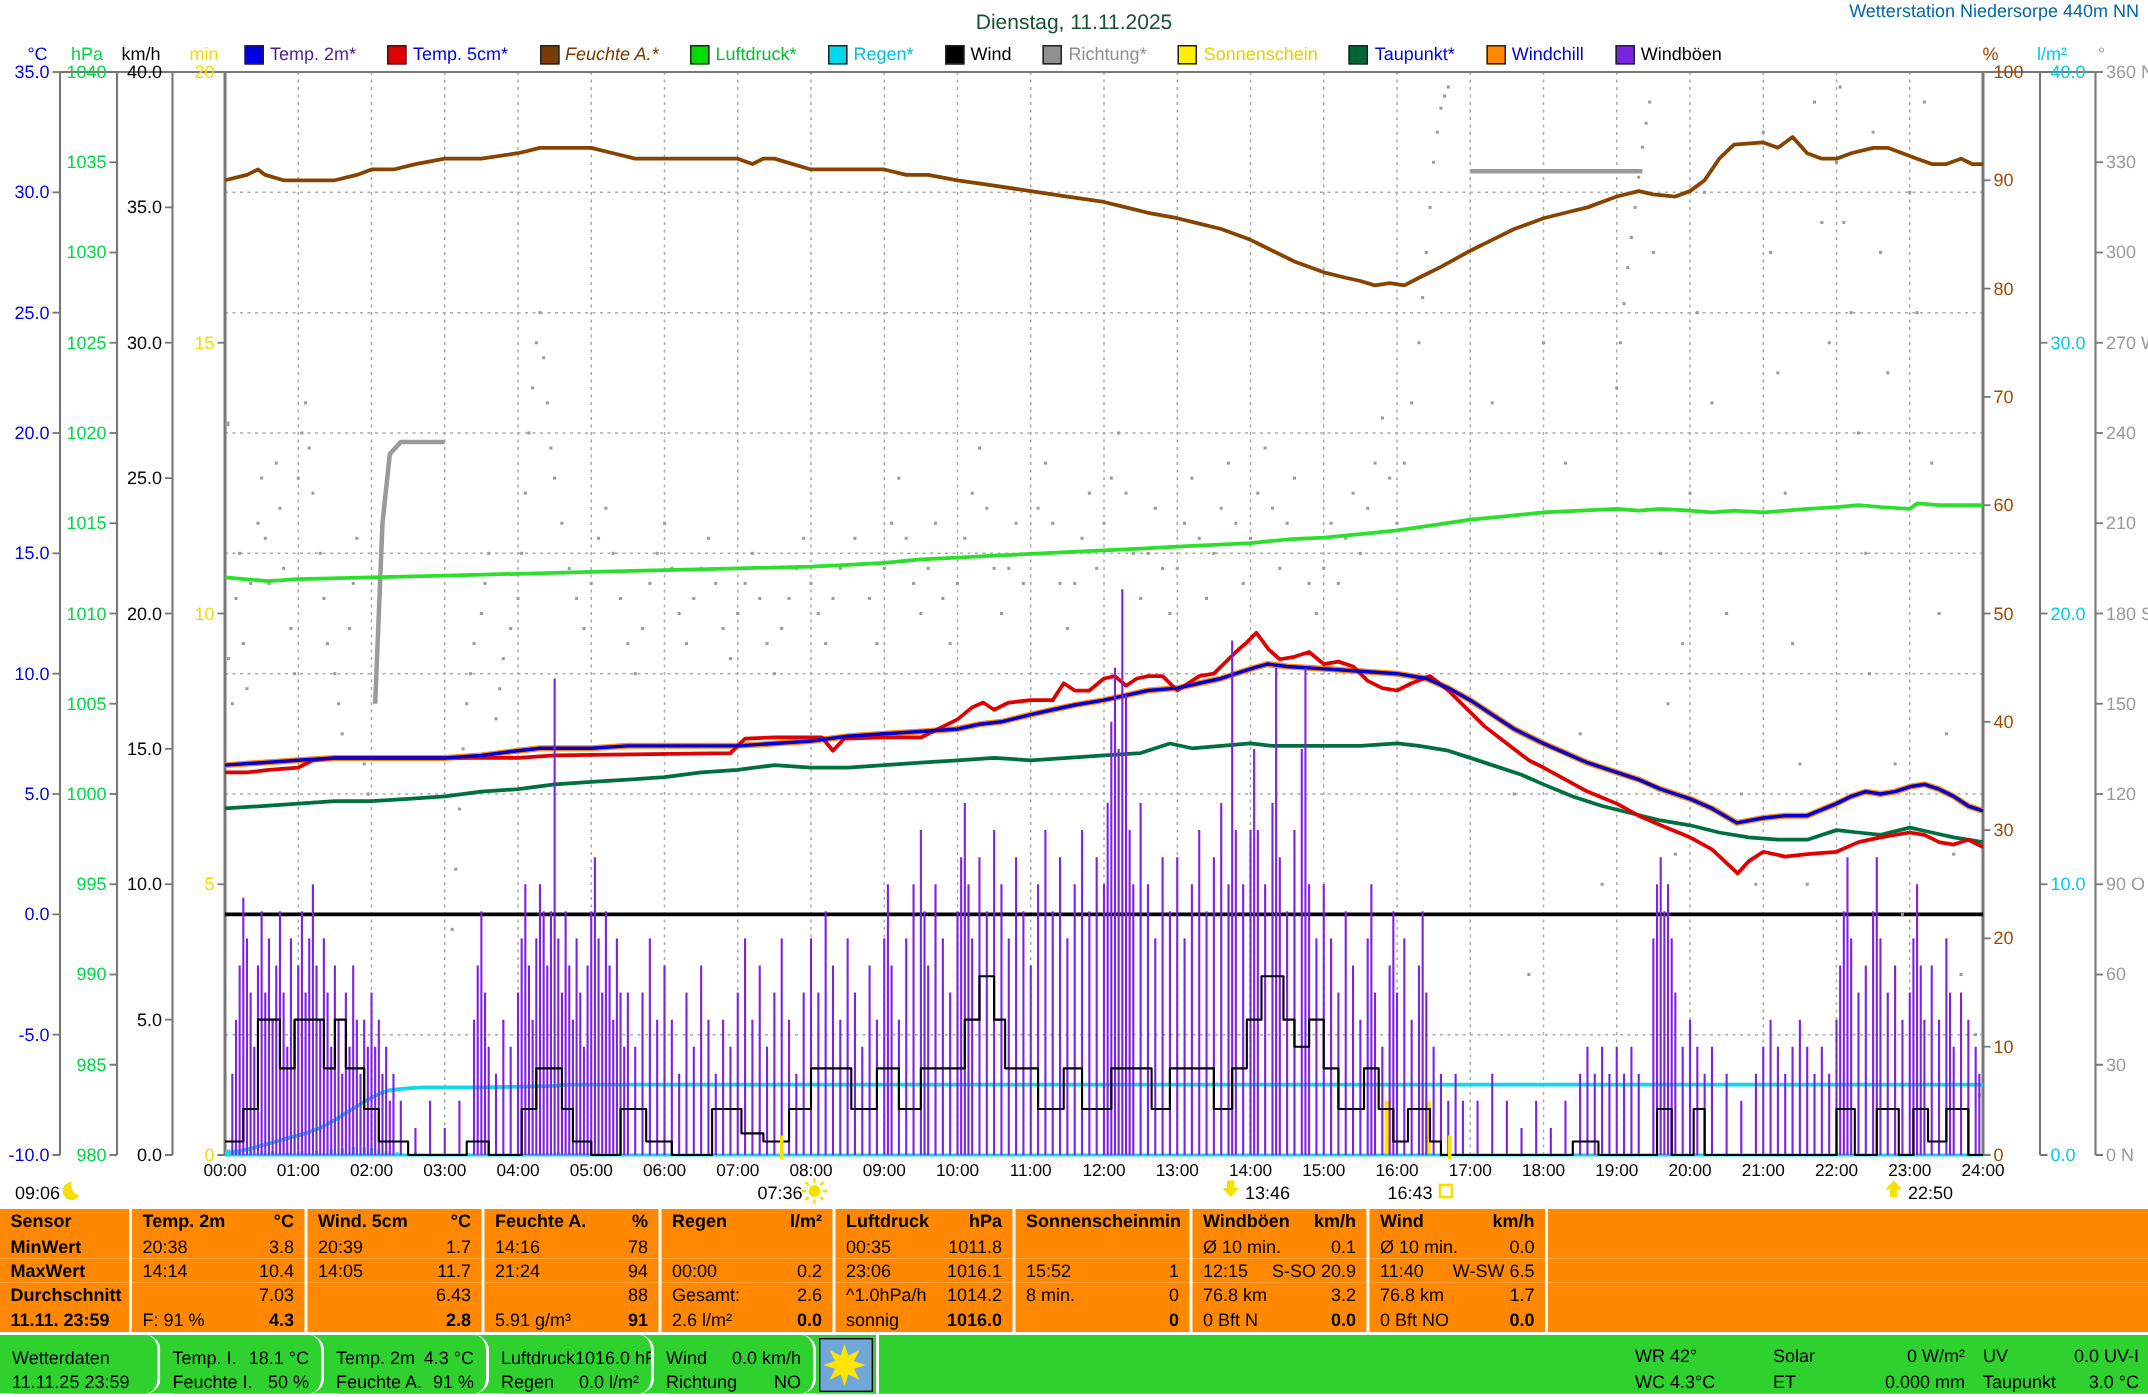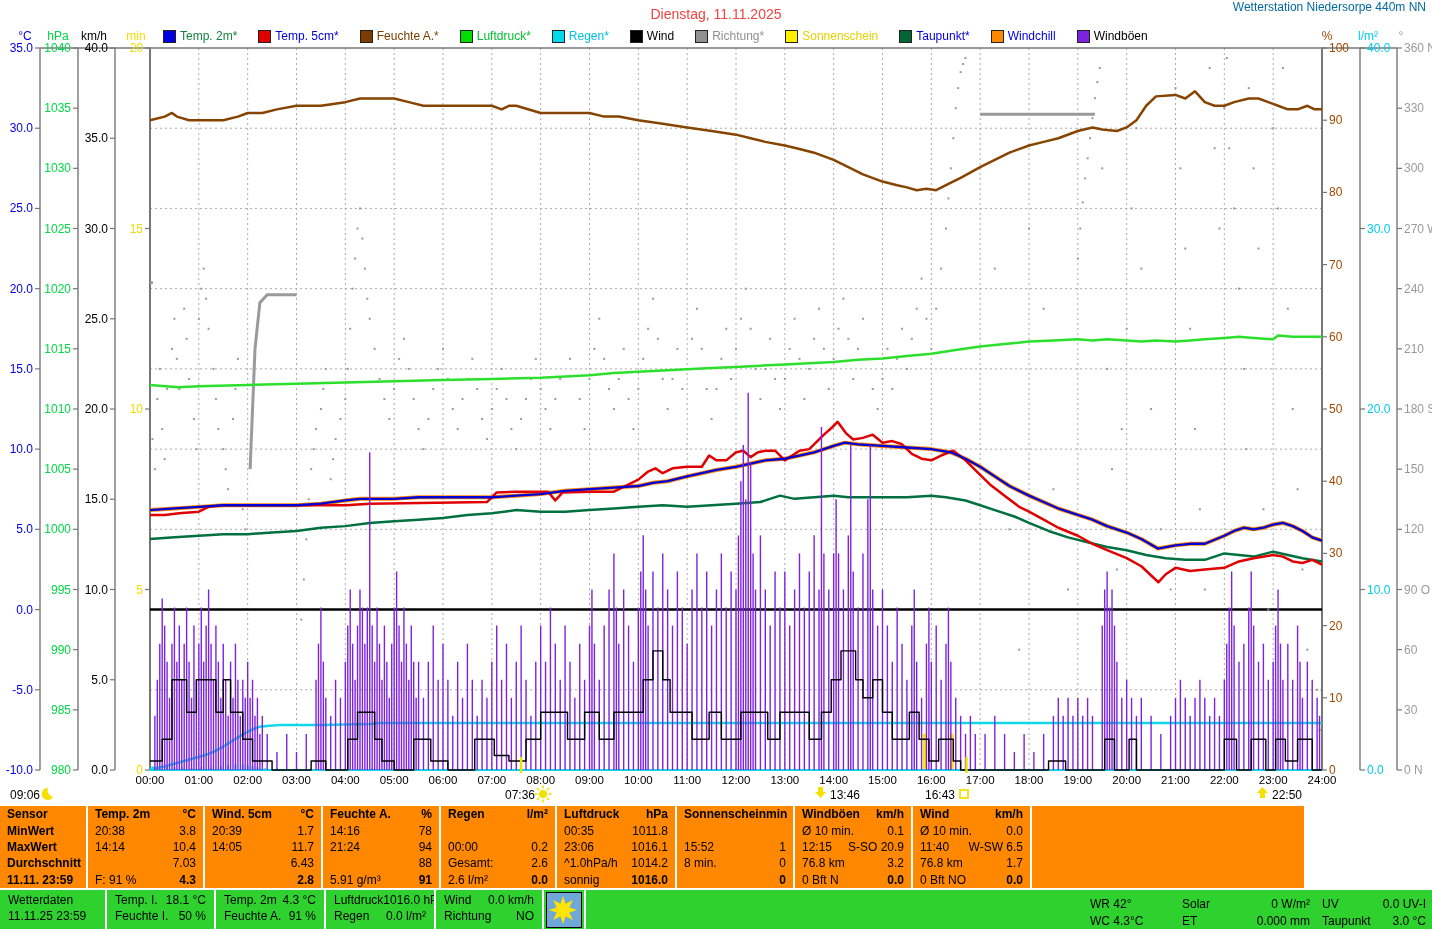--- a/index.html
+++ b/index.html
@@ -1,60 +1,60 @@
 <!DOCTYPE html>
 <html><head>
 <meta charset="utf-8">
 <style>
   html,body{margin:0;padding:0;background:#fff;width:1432px;height:931px;overflow:hidden;
     font-family:"Liberation Sans",sans-serif;-webkit-font-smoothing:none;}
   #app{position:relative;width:1432px;height:931px;}
-  .title{position:absolute;top:6px;left:0;width:1432px;text-align:center;font-size:14px;color:#ef4444;}
+  .title{position:absolute;top:6px;left:0;width:1432px;text-align:center;font-size:14px;color:#14532d;}
   .station{position:absolute;top:0;right:6px;font-size:12px;color:#0369a1;}
   #legend{position:absolute;top:29px;left:163px;display:flex;gap:21px;align-items:center;font-size:12px;white-space:nowrap;}
   .lg-item{display:flex;align-items:center;gap:4px;}
   .lg-sq{width:11px;height:11px;border:1px solid #222;display:inline-block;}
   #chart-svg{position:absolute;top:0;left:0;}
   
-  #summary{position:absolute;top:806px;left:0;width:1304px;height:82px;background:#fff;
+  #summary{position:absolute;top:806px;left:0;width:1432px;height:82px;background:#fff;
     display:grid;grid-template-columns:86px 115px 116px 116px 114px 118px 116px 116px 117px 1fr;
     grid-template-rows:repeat(5,16.4px);column-gap:2px;font-size:12px;color:#000;}
   #summary .cell{background:#ff8800;display:flex;justify-content:space-between;align-items:center;padding:0 7px 0 7px;overflow:hidden;white-space:nowrap;}
   #summary .lab{background:#ff8800;display:flex;align-items:center;padding-left:7px;font-weight:bold;white-space:nowrap;}
   #summary .hdr{font-weight:bold;}
   #summary .bv .r{font-weight:bold;}
   
   #footer{position:absolute;top:890px;left:0;width:1432px;height:39px;background:#2ed12e;
     display:grid;grid-template-columns:107px 109px 110px 110px 108px 42px 1fr 348px;column-gap:0;font-size:12px;color:#000;}
-  .fcell{background:#2ed12e;border-right:2px solid #fff;padding:2px 8px 0 8px;display:flex;flex-direction:column;justify-content:flex-start;overflow:hidden;white-space:nowrap;}
+  .fcell{background:#2ed12e;border-right:2px solid #fff;padding:2px 8px 0 8px;display:flex;flex-direction:column;justify-content:flex-end;overflow:hidden;white-space:nowrap;border-radius:10px;}
   .fline{display:flex;justify-content:space-between;line-height:16px;}
   .ficon{background:#2ed12e;border-right:2px solid #fff;display:flex;align-items:center;justify-content:flex-start;padding-left:2px;}
   .fblank{background:#2ed12e;}
   .fright{background:#2ed12e;display:grid;grid-template-columns:92px 140px 116px;padding-top:6px;}
   .frcol{display:flex;flex-direction:column;justify-content:space-around;padding:0 6px;white-space:nowrap;}
   .wicon{width:34px;height:34px;border:1px solid #000;background:#6fa8d8;}
 </style>
 </head>
 <body>
 
 <div id="app">
   <div class="title">Dienstag, 11.11.2025</div>
   <div class="station">Wetterstation Niedersorpe 440m NN</div>
   <div id="legend">
       <span class="lg-item">
         <span class="lg-sq" style="background: rgb(0, 0, 224);"></span>
-        <span style="color: #15803d;">Temp. 2m*</span>
+        <span style="color: #4c1d95;">Temp. 2m*</span>
       </span>
       <span class="lg-item">
         <span class="lg-sq" style="background: rgb(224, 0, 0);"></span>
         <span style="color: rgb(0, 0, 224);">Temp. 5cm*</span>
       </span>
       <span class="lg-item">
         <span class="lg-sq" style="background: rgb(123, 60, 0);"></span>
-        <span style="color: rgb(123, 60, 0);">Feuchte A.*</span>
+        <span style="color: rgb(123, 60, 0); font-style: italic;">Feuchte A.*</span>
       </span>
       <span class="lg-item">
         <span class="lg-sq" style="background: rgb(0, 221, 0);"></span>
         <span style="color: rgb(0, 192, 48);">Luftdruck*</span>
       </span>
       <span class="lg-item">
         <span class="lg-sq" style="background: rgb(0, 216, 238);"></span>
         <span style="color: rgb(0, 192, 224);">Regen*</span>
       </span>
       <span class="lg-item">

